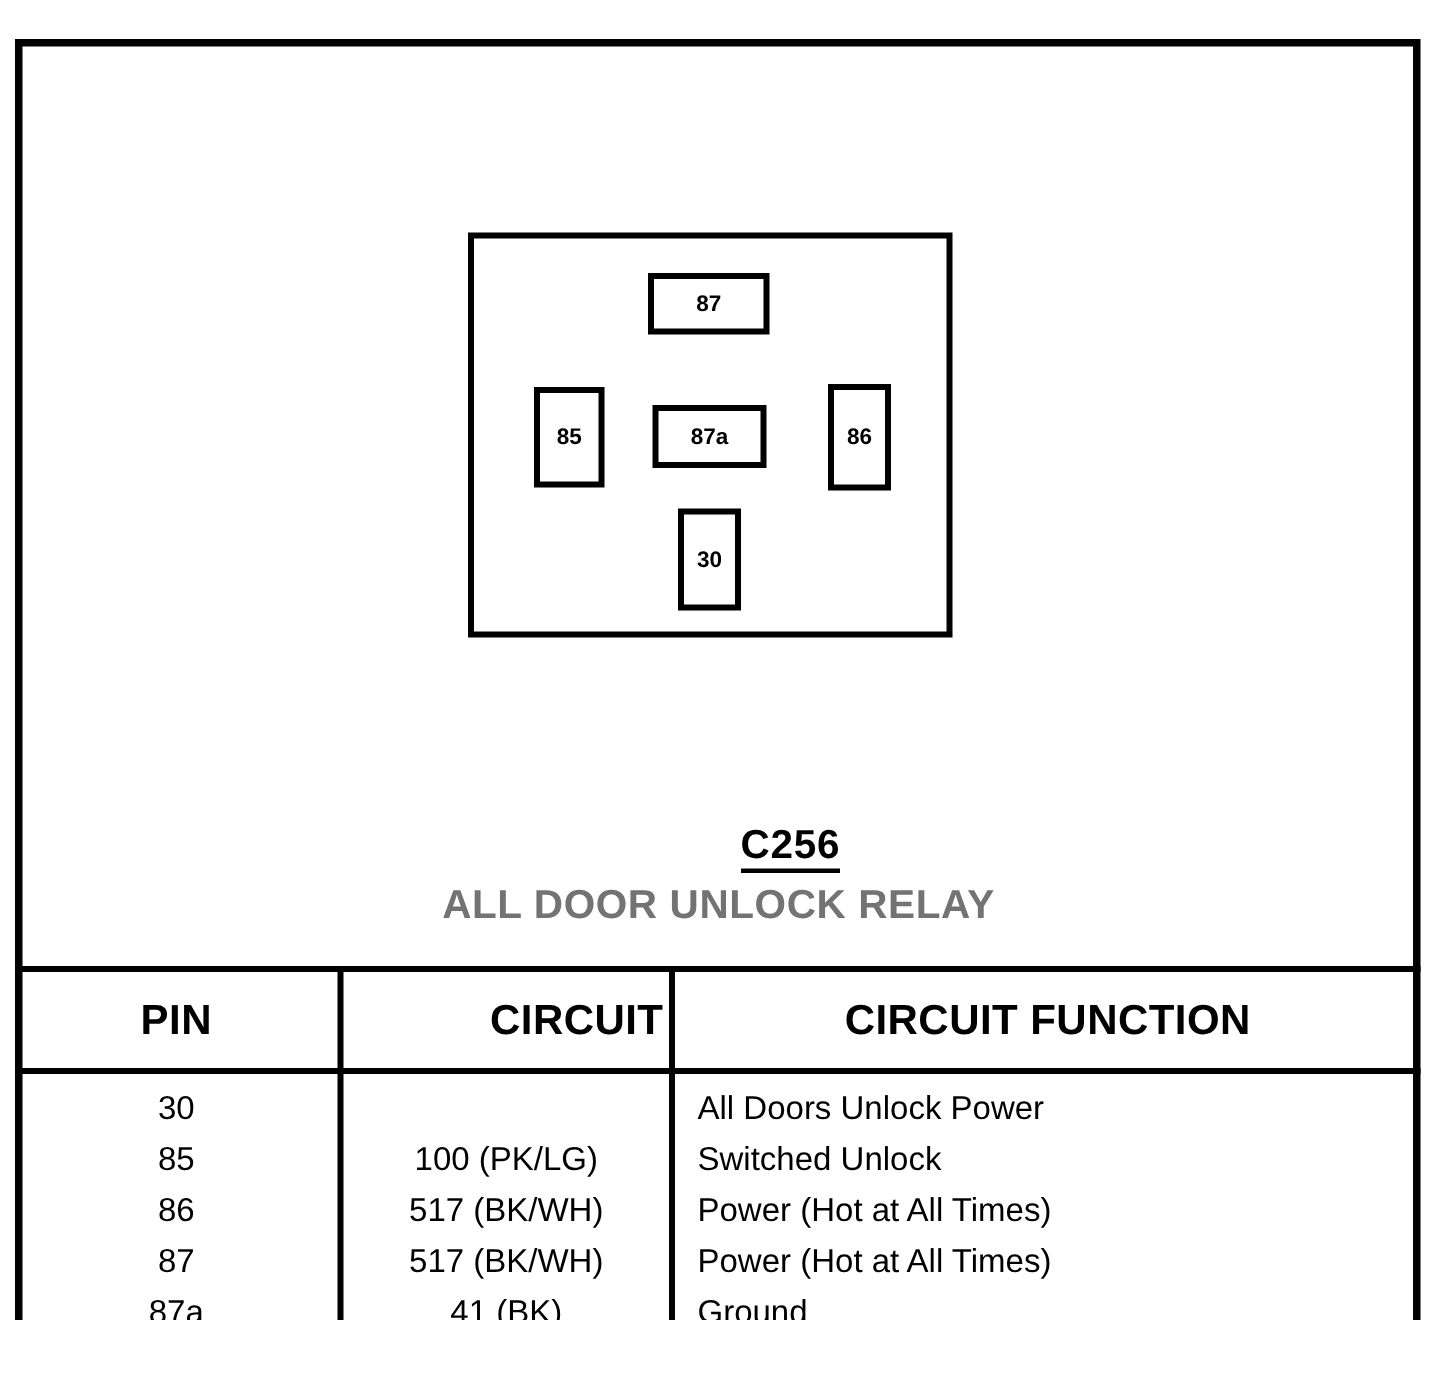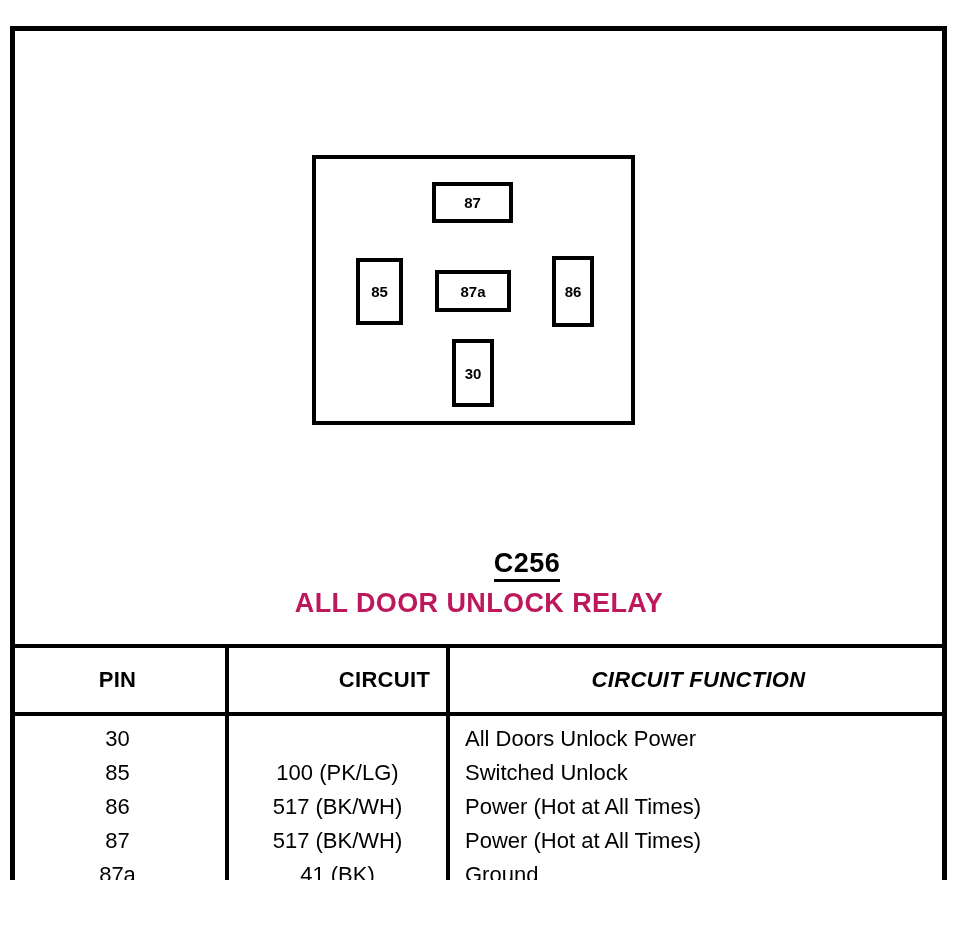--- a/index.html
+++ b/index.html
@@ -83,21 +83,21 @@
   }
 
   .caption-title {
     position: absolute;
     left: 0;
     top: 588px;
     width: 958px;
     text-align: center;
     font-size: 27px;
     font-weight: bold;
-    color: #be185d;
+    color: #737373;
     letter-spacing: 0.4px;
   }
 
   
   .table-wrap {
     position: absolute;
     left: 10px;
     top: 644px;
     width: 937px;
     height: 271px;
@@ -123,28 +123,28 @@
   .rule-v-1 { left: 215px; }
   .rule-v-2 { left: 436px; }
 
   .th {
     position: absolute;
     top: 10px;
     height: 52px;
     display: flex;
     align-items: center;
     justify-content: center;
-    font-size: 22px;
+    font-size: 28px;
     font-weight: bold;
     color: #000000;
     letter-spacing: 0.3px;
   }
   .th-pin      { left: 0px;   width: 215px; }
   .th-circuit  { left: 219px; width: 217px; padding-left: 47px; }
-  .th-function { left: 440px; width: 497px; font-style: italic; }
+  .th-function { left: 440px; width: 497px; }
 
   .rows {
     position: absolute;
     top: 78px;
     left: 0;
     width: 937px;
   }
   .row {
     position: relative;
     height: 34px;

